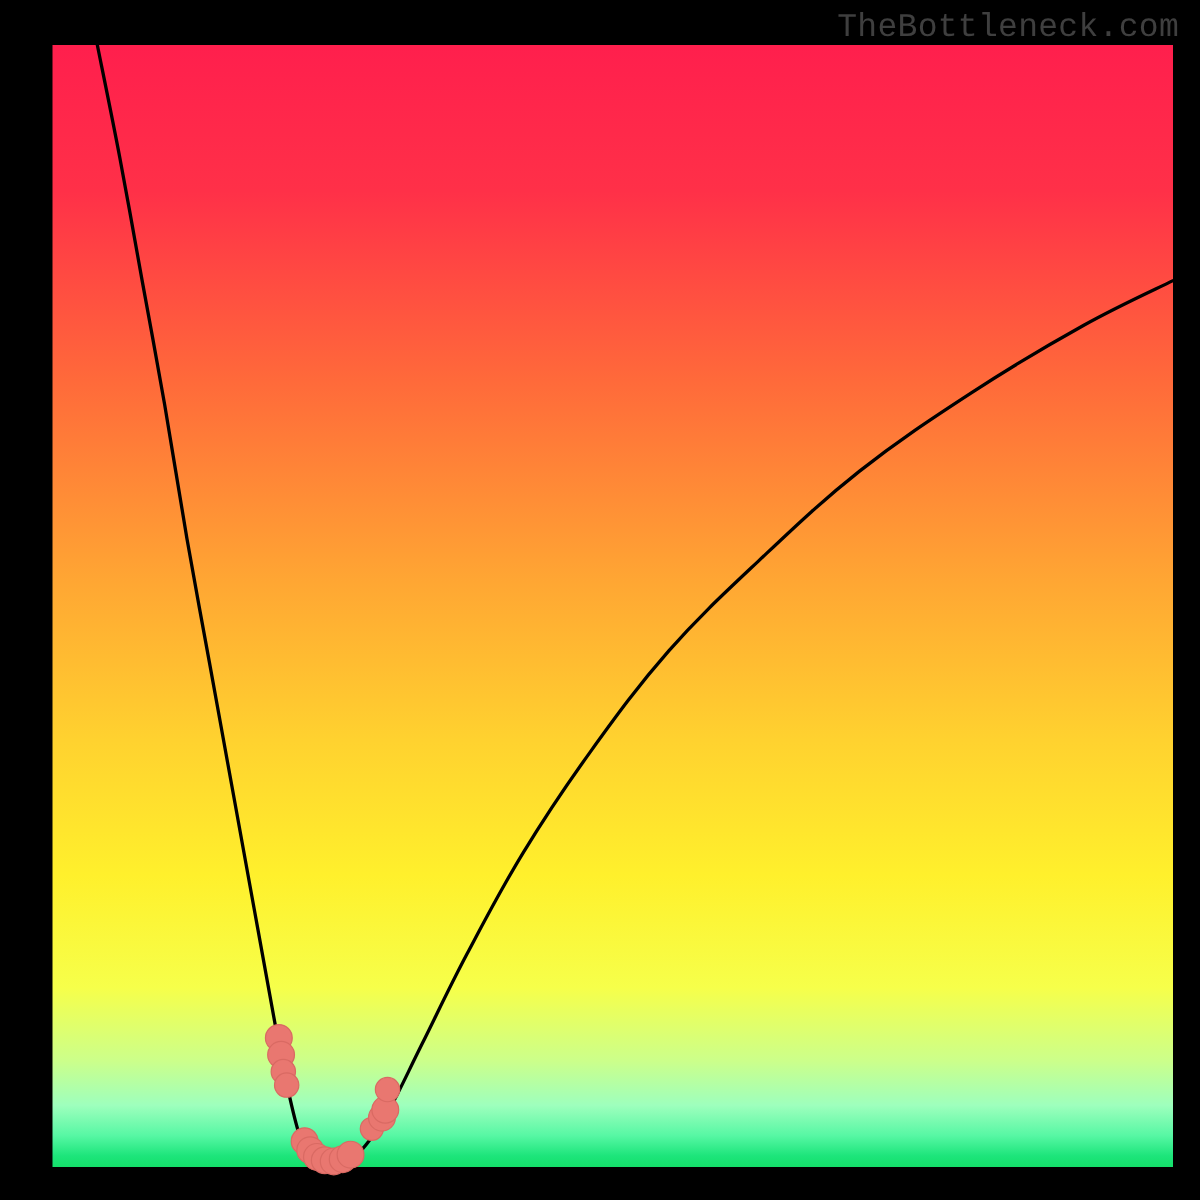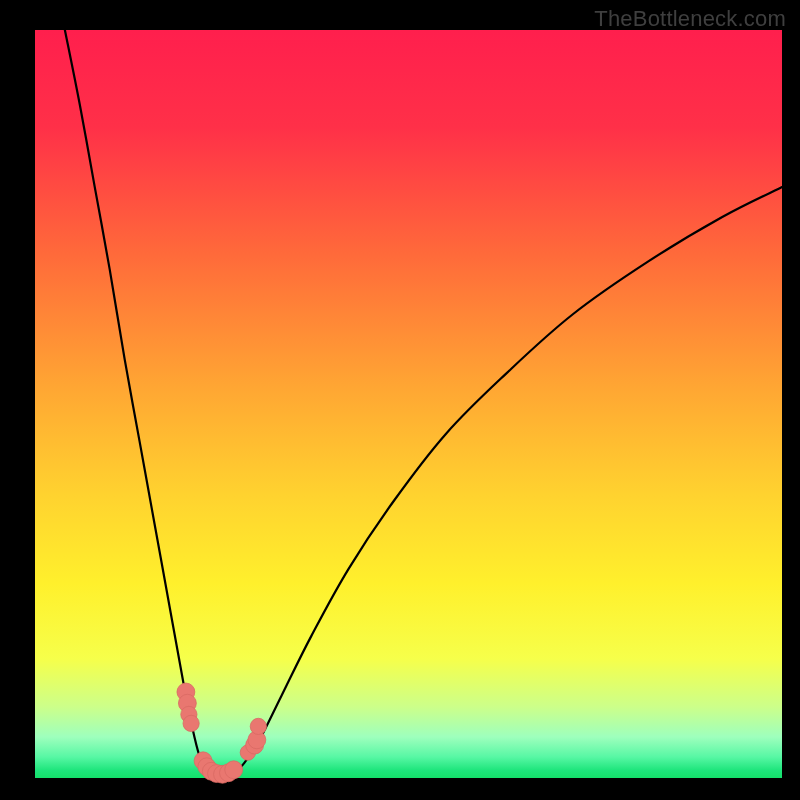--- a/index.html
+++ b/index.html
@@ -10,20 +10,21 @@
     background: #000000;
     overflow: hidden;
     font-family: Arial, Helvetica, sans-serif;
   }
   .canvas-wrap {
     position: absolute;
     left: 0;
     top: 0;
     width: 800px;
     height: 576px;
+    font-family: Liberation Mono, monospace;
   }
   svg {
     display: block;
   }
   .watermark {
     position: absolute;
     top: 6px;
     right: 14px;
     color: #3f3f3f;
     font-size: 22px;

